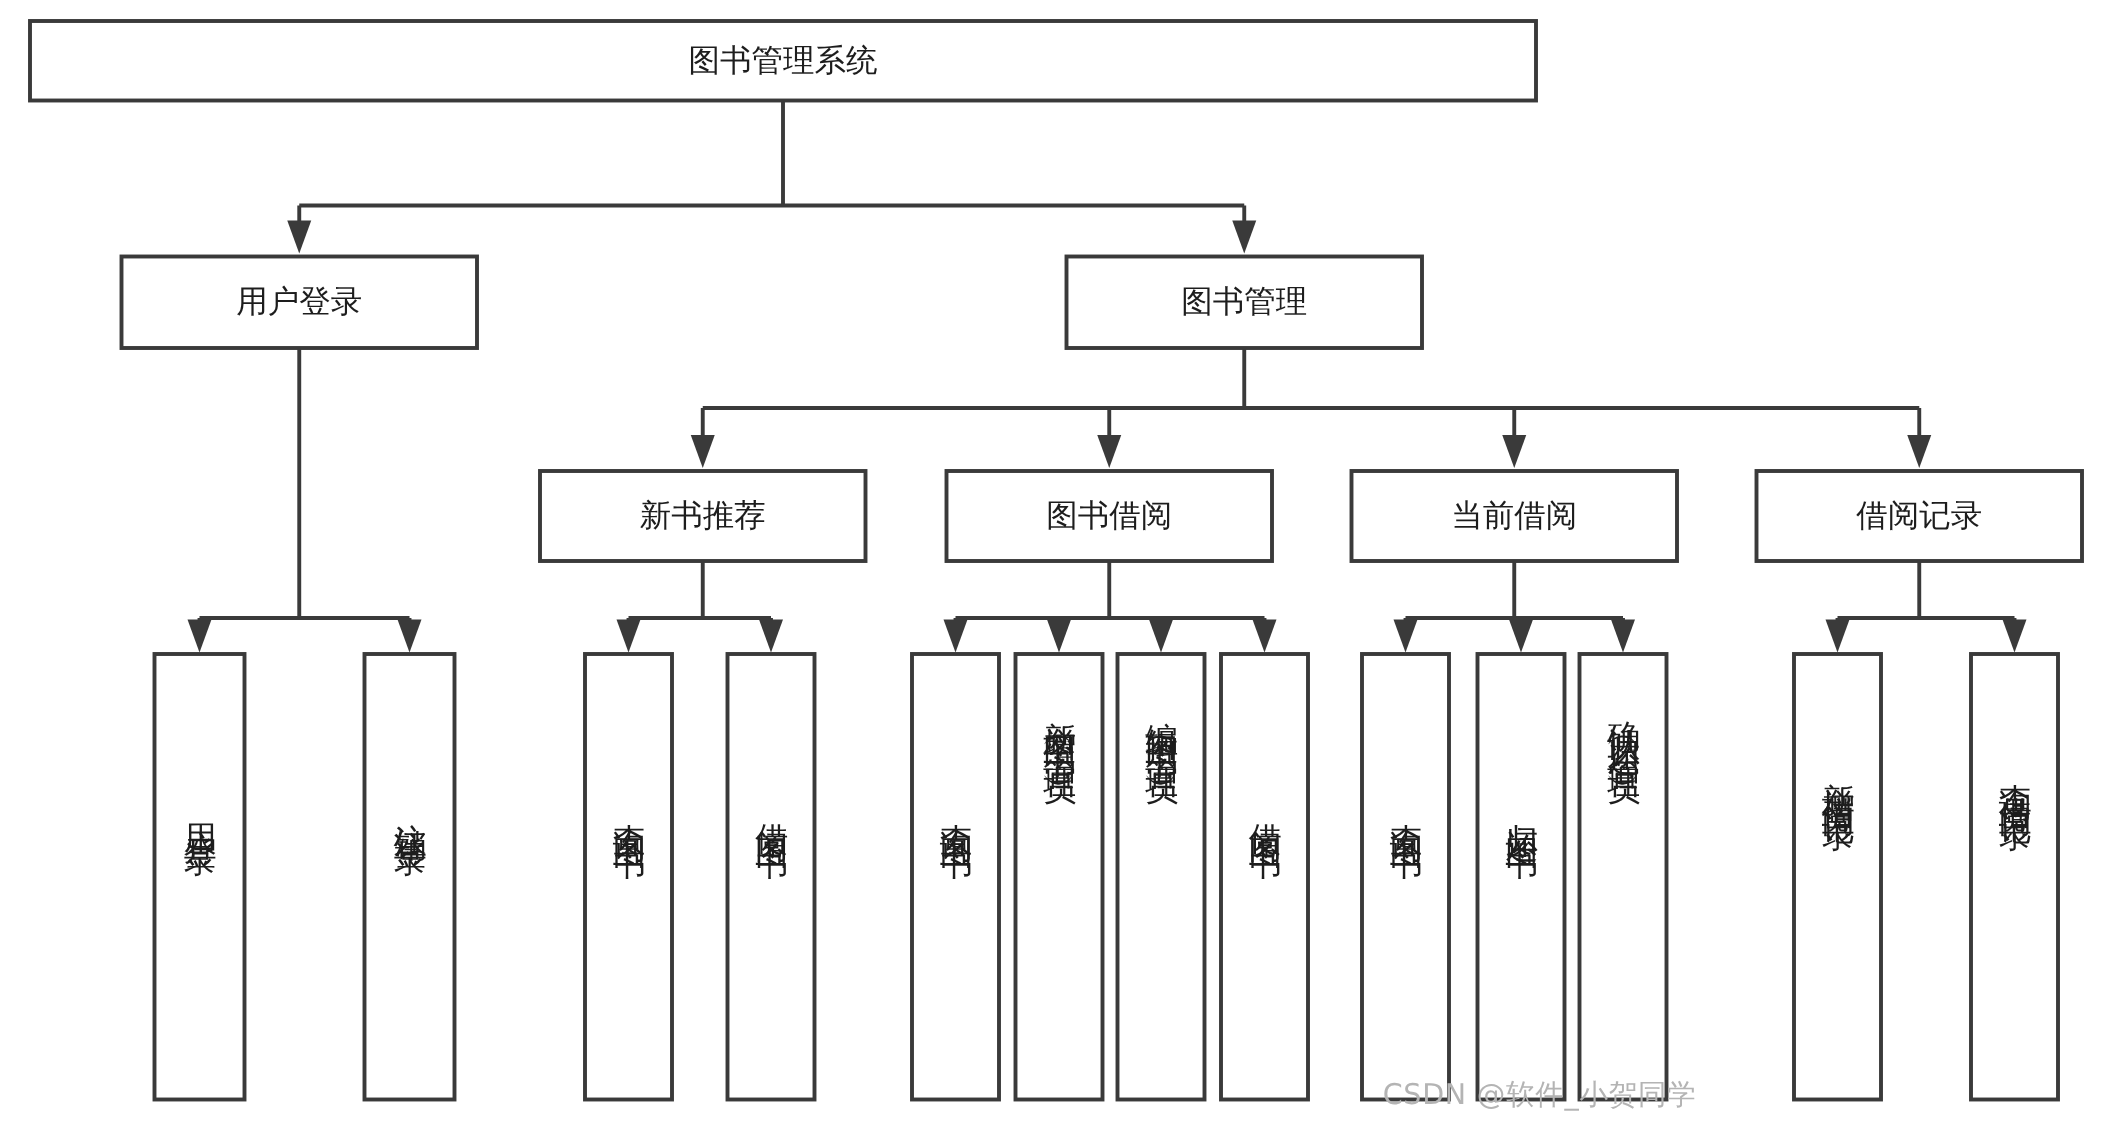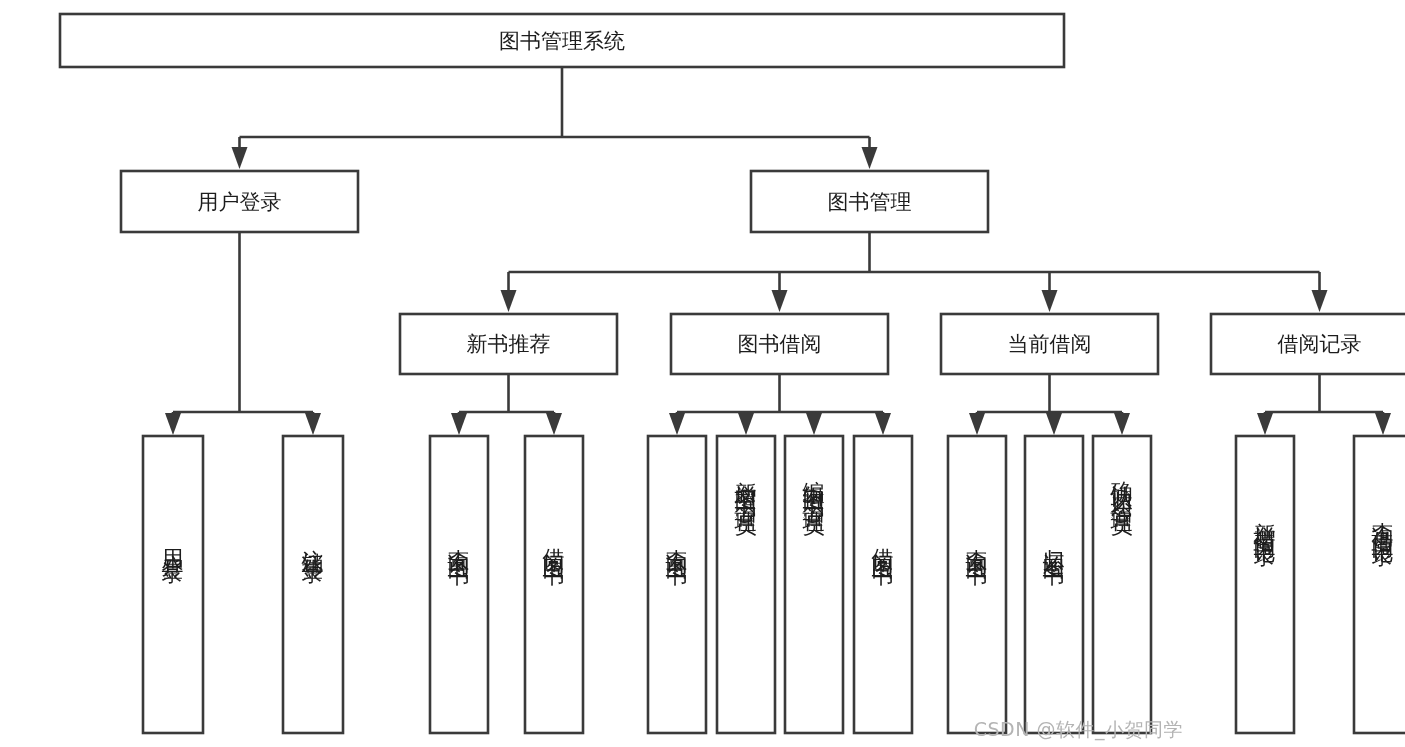--- a/index.html
+++ b/index.html
@@ -11,21 +11,20 @@
     width: 1405px;
     height: 747px;
     font-family: "DejaVu Sans", "Liberation Sans", sans-serif;
     overflow: hidden;
   }
   #diagram-root {
     position: relative;
     width: 1147px;
     height: 747px;
     background: #ffffff;
-    margin-left: 40px;
   }
   svg.diagram-canvas {
     position: absolute;
     left: 0;
     top: 0;
     width: 1405px;
     height: 747px;
     display: block;
   }
   .node-box {
@@ -62,21 +61,21 @@
     text-orientation: upright;
     font-family: "DejaVu Sans", "Liberation Sans", sans-serif;
     font-size: 22px;
     line-height: 1.32;
     letter-spacing: 5px;
     color: #1d1d1d;
     white-space: nowrap;
   }
   .watermark {
     position: absolute;
-    right: 4px;
+    right: 16px;
     bottom: 4px;
     font-family: "DejaVu Sans", "Liberation Sans", sans-serif;
     font-size: 19px;
     color: #b4b4b4;
     white-space: nowrap;
     letter-spacing: 0.5px;
   }
 </style>
 </head>
 <body>

